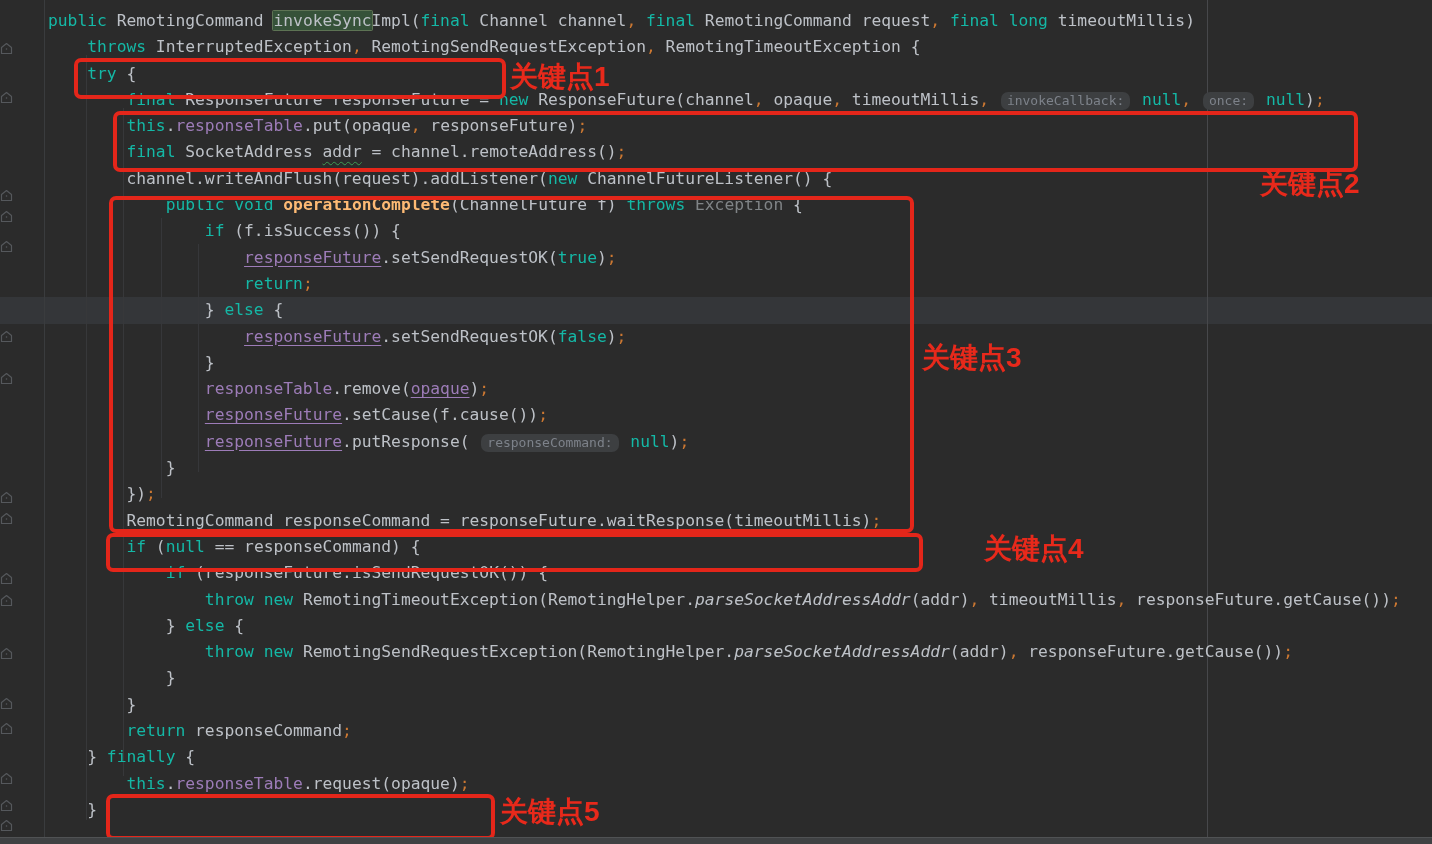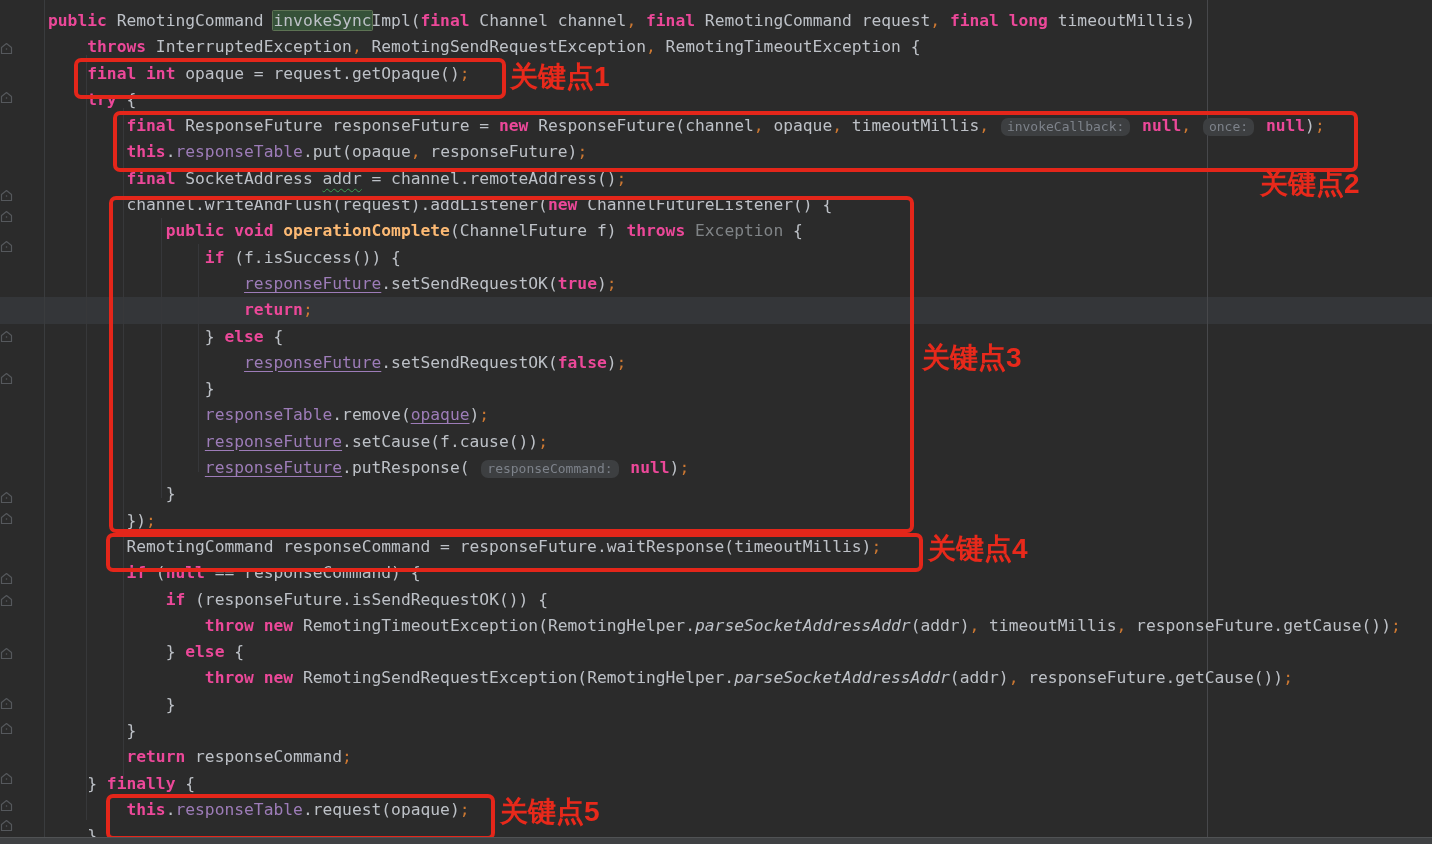--- a/index.html
+++ b/index.html
@@ -11,21 +11,21 @@
   .vline{position:absolute;width:1px;z-index:0;}
   .gutter-sep{left:44px;top:0;height:844px;background:#3a3c3e;}
   .margin-guide{left:1207px;top:0;height:844px;background:#47484b;}
   .ig1{left:86px;top:55px;height:765px;background:#37383a;}
   .ig2{left:123px;top:108px;height:668px;background:#37383a;}
   .ig3{left:161px;top:218px;height:280px;background:#36373a;}
   .ig4{left:198px;top:244px;height:228px;background:#36373a;}
   
   #code{position:absolute;left:0;top:8px;right:0;z-index:1;}
   .line{height:26.3px;line-height:26.3px;white-space:pre;padding-left:48px;}
-  .k{color:#ec4899;font-weight:bold;}
+  .k{color:#14b8a6;}
   .p{color:#cc7832;}
   .d{color:#bdc1c7;}
   .dim{color:#808487;}
   .f{color:#9d7cb8;}
   .fu{color:#9d7cb8;text-decoration:underline;text-underline-offset:3px;}
   .m{color:#fdba74;font-weight:600;}
   .it{font-style:italic;}
   .addr{text-decoration:underline wavy #3f9b54 1px;text-underline-offset:4px;}
   .hl{background:#365239;box-shadow:0 0 0 1px #5d7354;border-radius:1px;}
   .hint{background:#3d3f41;color:#7d828a;border-radius:7px;padding:1px 6px 2px;font-size:13px;margin:0 2px;}
@@ -153,21 +153,20 @@
         <svg width="13" height="13" viewBox="0 0 13 13">
           <polygon points="6.5,1.5 11.5,5.5 11.5,11.5 1.5,11.5 1.5,5.5" fill="none" stroke="#55585c" stroke-width="1.2" stroke-linejoin="round"></polygon>
           <circle cx="6.5" cy="7" r="0.8" fill="#55585c"></circle>
         </svg>
       </div>
     </div>
 
   <div id="code">
       <div class="line"><span class="k">public </span><span class="d">RemotingCommand </span><span class="hl">invokeSync</span><span class="d">Impl(</span><span class="k">final </span><span class="d">Channel channel</span><span class="p">, </span><span class="k">final </span><span class="d">RemotingCommand request</span><span class="p">, </span><span class="k">final long </span><span class="d">timeoutMillis)</span></div>
       <div class="line"><span class="d">    </span><span class="k">throws </span><span class="d">InterruptedException</span><span class="p">, </span><span class="d">RemotingSendRequestException</span><span class="p">, </span><span class="d">RemotingTimeoutException {</span></div>
-      <div class="line"><span class="d">    </span><span class="k">final int </span><span class="d">opaque = request.getOpaque()</span><span class="p">;</span></div>
       <div class="line"><span class="d">    </span><span class="k">try </span><span class="d">{</span></div>
       <div class="line"><span class="d">        </span><span class="k">final </span><span class="d">ResponseFuture responseFuture = </span><span class="k">new </span><span class="d">ResponseFuture(channel</span><span class="p">, </span><span class="d">opaque</span><span class="p">, </span><span class="d">timeoutMillis</span><span class="p">, </span><span class="hint">invokeCallback:</span><span class="d"> </span><span class="k">null</span><span class="p">, </span><span class="hint">once:</span><span class="d"> </span><span class="k">null</span><span class="d">)</span><span class="p">;</span></div>
       <div class="line"><span class="d">        </span><span class="k">this</span><span class="d">.</span><span class="f">responseTable</span><span class="d">.put(opaque</span><span class="p">, </span><span class="d">responseFuture)</span><span class="p">;</span></div>
       <div class="line"><span class="d">        </span><span class="k">final </span><span class="d">SocketAddress </span><span class="addr">addr</span><span class="d"> = channel.remoteAddress()</span><span class="p">;</span></div>
       <div class="line"><span class="d">        channel.writeAndFlush(request).addListener(</span><span class="k">new </span><span class="d">ChannelFutureListener() {</span></div>
       <div class="line"><span class="d">            </span><span class="k">public void </span><span class="m">operationComplete</span><span class="d">(ChannelFuture f) </span><span class="k">throws </span><span class="dim">Exception </span><span class="d">{</span></div>
       <div class="line"><span class="d">                </span><span class="k">if </span><span class="d">(f.isSuccess()) {</span></div>
       <div class="line"><span class="d">                    </span><span class="fu">responseFuture</span><span class="d">.setSendRequestOK(</span><span class="k">true</span><span class="d">)</span><span class="p">;</span></div>
       <div class="line"><span class="d">                    </span><span class="k">return</span><span class="p">;</span></div>
       <div class="line"><span class="d">                } </span><span class="k">else </span><span class="d">{</span></div>
@@ -194,17 +193,17 @@
 
   <div class="rbox" style="left:74px;top:58px;width:424px;height:33px;"></div>
   <div class="rbox" style="left:113px;top:111px;width:1237px;height:53px;"></div>
   <div class="rbox" style="left:109px;top:196px;width:797px;height:329px;"></div>
   <div class="rbox" style="left:106px;top:533px;width:809px;height:31px;"></div>
   <div class="rbox" style="left:106px;top:794px;width:381px;height:38px;"></div>
 
   <div class="rlabel" style="left:510px;top:59px;">关键点1</div>
   <div class="rlabel" style="left:1260px;top:166px;">关键点2</div>
   <div class="rlabel" style="left:922px;top:340px;">关键点3</div>
-  <div class="rlabel" style="left:928px;top:531px;">关键点4</div>
+  <div class="rlabel" style="left:984px;top:531px;">关键点4</div>
   <div class="rlabel" style="left:500px;top:794px;">关键点5</div>
 
   <div class="bottom-strip"></div>
 </div>
 
 </body></html>

